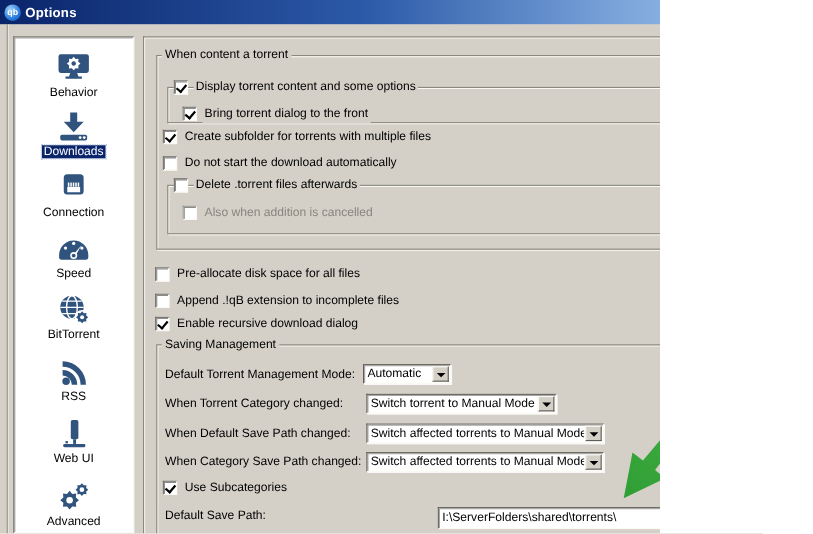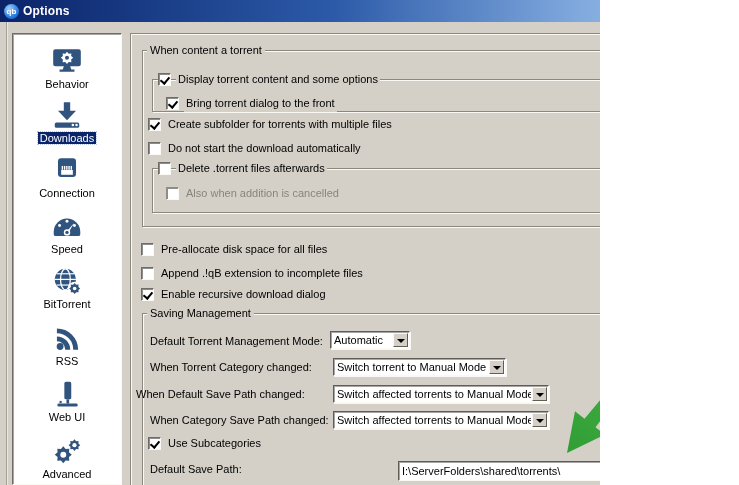--- a/index.html
+++ b/index.html
@@ -246,21 +246,21 @@
     <span class="val">Automatic</span>
     <span class="dbtn"></span>
   </div>
 
   <div class="flabel" style="left:150px; top:361px;">When Torrent Category changed:</div>
   <div class="combo" style="left:333px; top:358px; width:173px;padding-left:16px;">
     <span class="val">Switch torrent to Manual Mode</span>
     <span class="dbtn"></span>
   </div>
 
-  <div class="flabel" style="left:136px; top:388px;">When Default Save Path changed:</div>
+  <div class="flabel" style="left:150px; top:388px;">When Default Save Path changed:</div>
   <div class="combo" style="left:333px; top:385px; width:216px;">
     <span class="val">Switch affected torrents to Manual Mode</span>
     <span class="dbtn"></span>
   </div>
 
   <div class="flabel" style="left:150px; top:414px;">When Category Save Path changed:</div>
   <div class="combo" style="left:333px; top:411px; width:216px;">
     <span class="val">Switch affected torrents to Manual Mode</span>
     <span class="dbtn"></span>
   </div>

